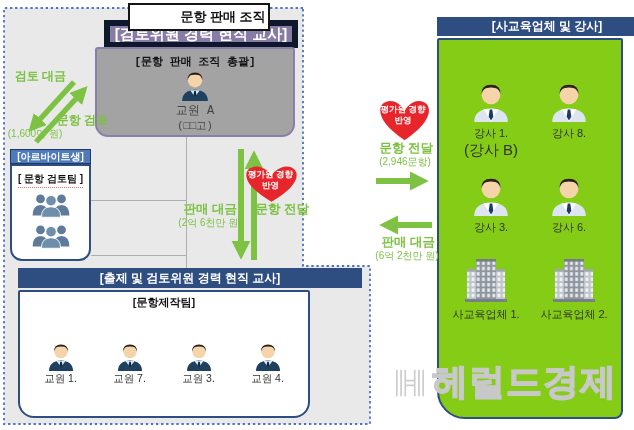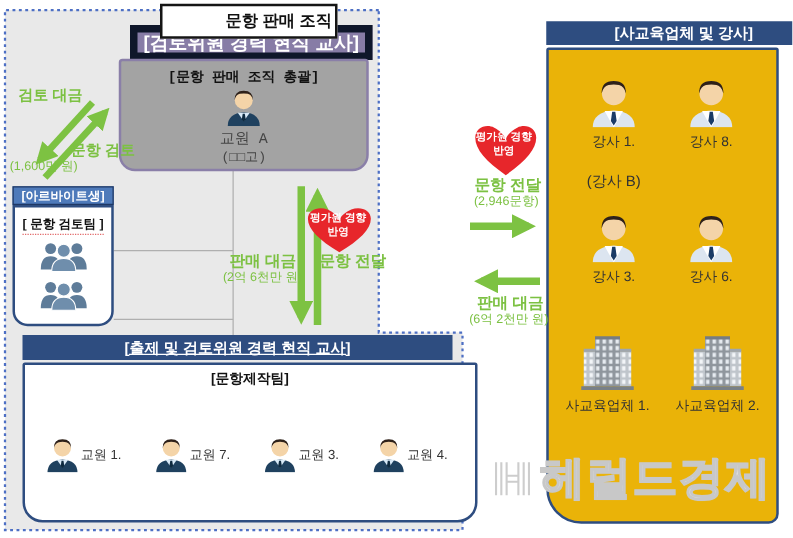--- a/index.html
+++ b/index.html
@@ -29,39 +29,39 @@
   .pt-box{left:10px;top:164px;width:81px;height:97px;background:#fff;border:2px solid #2E4D80;
           border-radius:0 0 12px 12px;z-index:2;box-sizing:border-box;
           display:flex;flex-direction:column;align-items:center;}
   .pt-team{margin-top:6px;font-size:10px;font-weight:bold;color:#111;
            border-bottom:1px dotted #E26B6B;padding-bottom:1px;}
   .grp-ic{width:42px;height:28px;margin-top:3px;}
 
   .badge-txt{color:#fff;font-weight:bold;font-size:8.5px;line-height:1.1;z-index:3;text-align:center;}
 
   .blue-hdr{background:#2E4D80;color:#fff;font-weight:bold;font-size:12px;z-index:2;}
-  .maker-hdr{left:18px;top:268px;width:344px;height:20px;text-decoration:underline;}
-  .maker-box{left:18px;top:290px;width:364px;height:128px;background:#fff;border:2px solid #2E4D80;
+  .maker-hdr{left:18px;top:268px;width:344px;height:20px;}
+  .maker-box{left:18px;top:290px;width:292px;height:128px;background:#fff;border:2px solid #2E4D80;
              border-radius:2px 2px 16px 16px;z-index:2;box-sizing:border-box;
              display:flex;flex-direction:column;}
   .maker-team{text-align:center;font-size:11px;font-weight:bold;color:#111;margin-top:3px;}
   .t-row{flex:1;display:flex;justify-content:space-around;align-items:center;padding:0 6px;}
-  .t-cell{display:flex;flex-direction:row;align-items:center;width:70px;}
+  .t-cell{display:flex;flex-direction:column;align-items:center;width:70px;}
   .t-ic{width:30px;height:30px;}
   .t-label{font-size:10.5px;color:#333;margin-top:1px;}
 
   .right-hdr{left:437px;top:17px;width:220px;height:19px;}
-  .right-box{left:437px;top:38px;width:186px;height:381px;background:#eab308;border:2px solid #2E4D80;
+  .right-box{left:437px;top:38px;width:186px;height:381px;background:#84cc16;border:2px solid #2E4D80;
              border-radius:2px 2px 8px 28px;z-index:1;box-sizing:border-box;
-             display:flex;flex-direction:column;align-items:center;padding-top:20px;}
+             display:flex;flex-direction:column;align-items:center;padding-top:40px;}
   .inst-grid{display:grid;grid-template-columns:78px 78px;row-gap:14px;justify-content:center;}
   .i-cell{display:flex;flex-direction:column;align-items:center;}
   .i-ic{width:42px;height:42px;}
   .i-name{font-size:11px;color:#333;margin-top:4px;}
-  .i-alias{font-size:12px;color:#333;margin-top:16px;}
+  .i-alias{font-size:15px;color:#333;}
   .comp-grid{display:grid;grid-template-columns:88px 88px;justify-content:center;margin-top:20px;}
   .c-ic{width:52px;height:48px;}
 
   .watermark{left:394px;top:358px;display:flex;align-items:center;gap:6px;z-index:10;}
   .wm-text{font-size:36px;font-weight:bold;letter-spacing:1px;color:#EFEFEF;
            -webkit-text-stroke:1.3px #C8C8C8;text-shadow:0 0 1px #CFCFCF;}
 </style>
 </head>
 <body>
 

